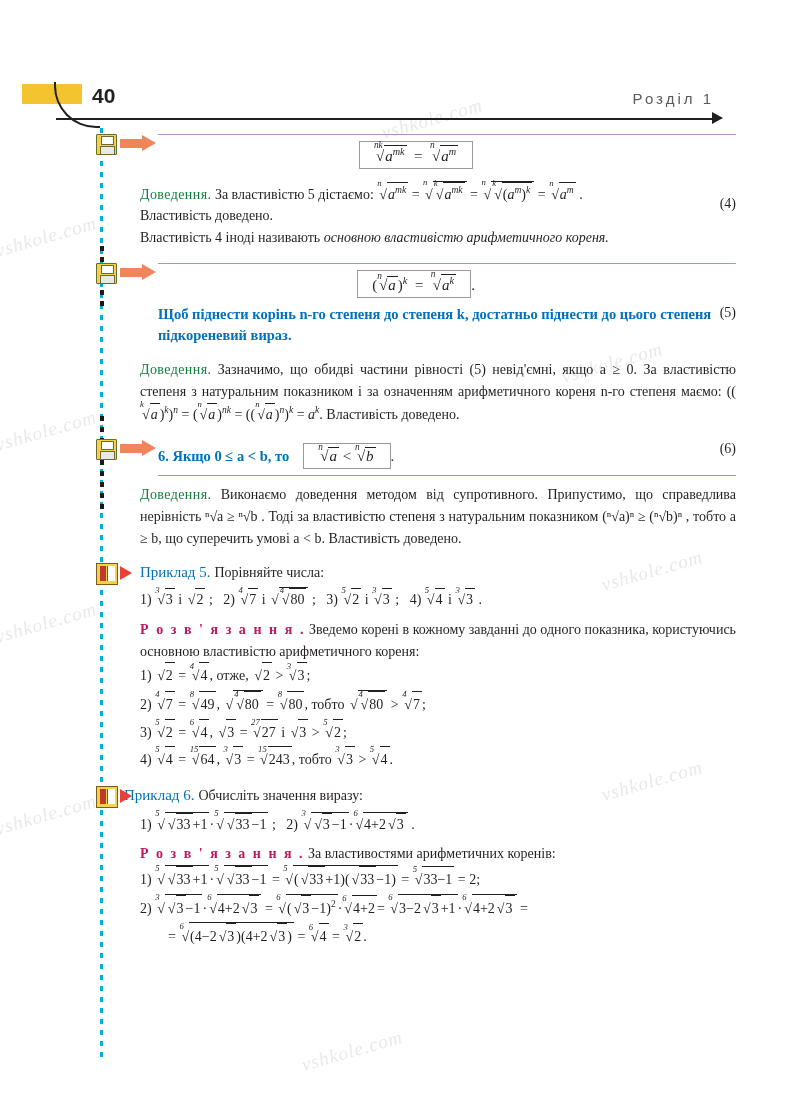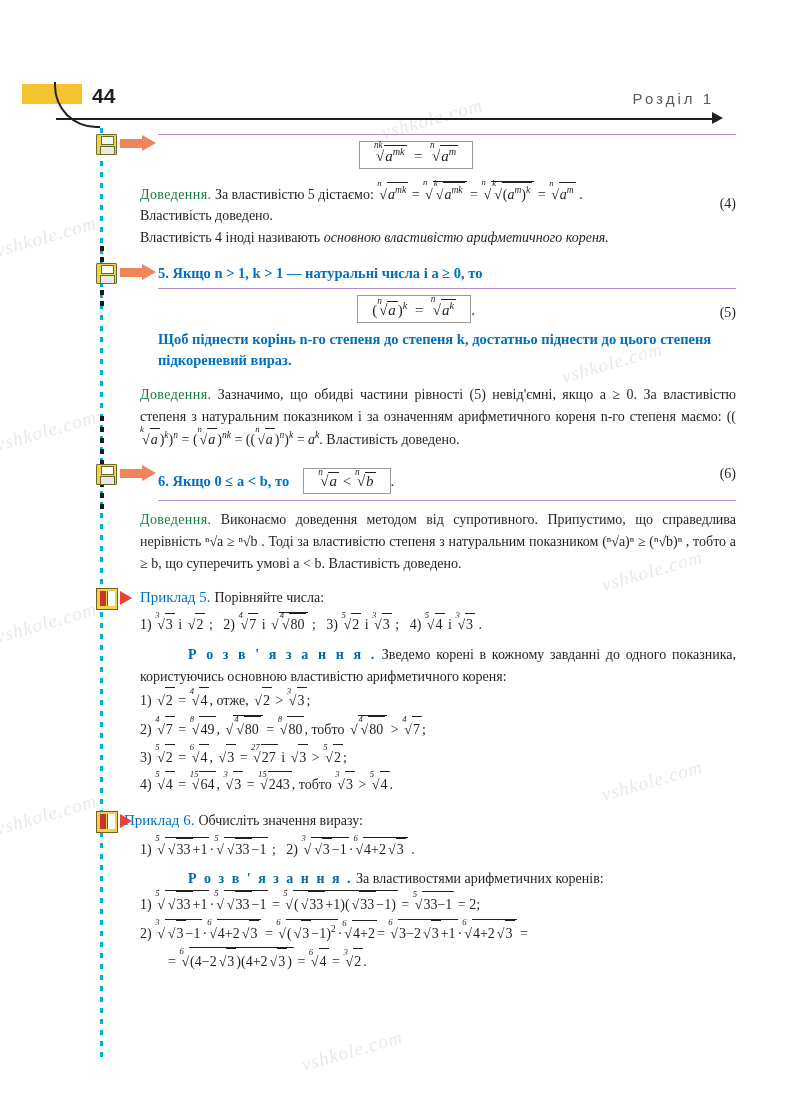--- a/index.html
+++ b/index.html
@@ -138,24 +138,23 @@
     font-size:14px;
     line-height:1.55;
     text-align:justify;
   }
   .lead{
     color:#15803d;
     font-weight:normal;
     letter-spacing:0.4px;
   }
   .lead-sp{
-    color:#0369a1;
+    color:#be185d;
     font-weight:bold;
     letter-spacing:2px;
-    margin-left:48px;
   }
   .ex-title{
     color:#0071bc;font-weight:normal;font-size:15px;
   }
   .it{font-style:italic;}
 
   
   .m{font-family:"Liberation Serif", serif;font-style:italic;}
   .rad{display:inline-block;position:relative;padding-left:2px;white-space:nowrap;}
   .rad > .idx{
@@ -182,21 +181,21 @@
   <div class="wm" style="left:-6px;top:804px;">vshkole.com</div>
   <div class="wm" style="left:380px;top:108px;">vshkole.com</div>
   <div class="wm" style="left:560px;top:352px;">vshkole.com</div>
   <div class="wm" style="left:600px;top:560px;">vshkole.com</div>
   <div class="wm" style="left:600px;top:770px;">vshkole.com</div>
   <div class="wm" style="left:300px;top:1040px;">vshkole.com</div>
 
   <div class="hdr">
     <div class="corner"></div>
     <div class="curve"></div>
-    <div class="pageno">44</div>
+    <div class="pageno">40</div>
     <div class="sect">Розділ 1</div>
     <div class="rule"></div>
     <div class="arrow"></div>
   </div>
 
   <div class="rail"></div>
   <div class="rail-dark" style="top:246px;height:62px;"></div>
   <div class="rail-dark" style="top:416px;height:96px;"></div>
 
   <div class="content">
@@ -233,21 +232,20 @@
       <span>Властивість 4 іноді називають</span>
       <span class="it">основною властивістю арифметичного кореня.</span>
     </div>
 
     <div class="row" style="margin-top:14px;">
       <div class="icon-save"></div>
       <div class="icon-arrow">
           <div class="shaft"></div>
           <div class="head"></div>
         </div>
-      <div class="prop-head" style="margin-left:62px;">5. Якщо n &gt; 1, k &gt; 1 — натуральні числа i a ≥ 0, то</div>
       <div class="prop-rule"></div>
       <div class="formula-center">
         <span class="fbox">
           (<span class="rad"><span class="idx">n</span><span class="sym">√</span><span class="body"><span class="m">a</span></span></span>)<sup><span class="m">k</span></sup>
           &nbsp;=&nbsp;
           <span class="rad"><span class="idx">n</span><span class="sym">√</span><span class="body"><span class="m">a</span><sup><span class="m">k</span></sup></span></span>
         </span>.
       </div>
       <div class="eqno" style="top:42px;">(5)</div>
       <div class="prop-text" style="margin-top:6px;">Щоб піднести корінь n-го степеня до степеня k, достатньо піднести до цього степеня підкореневий вираз.</div>

